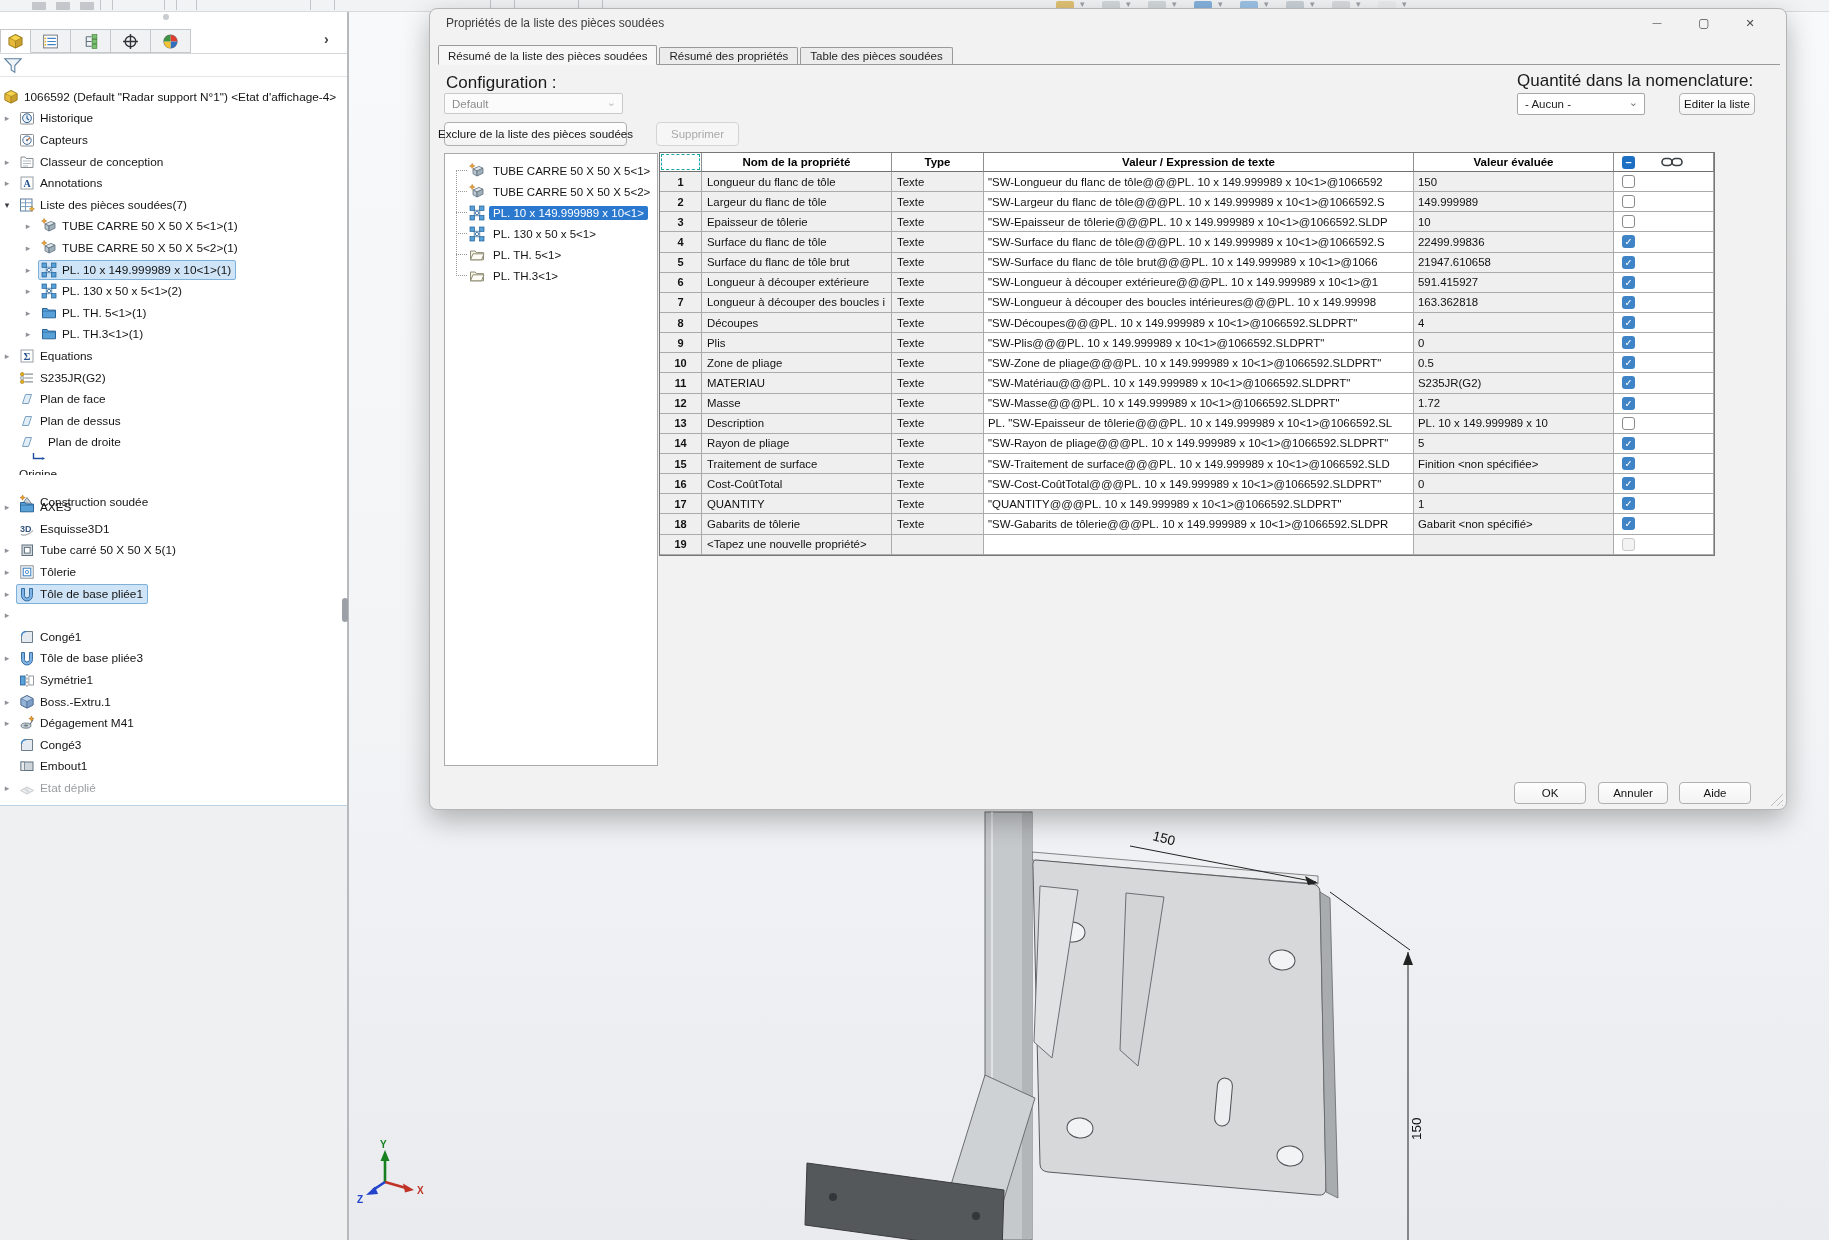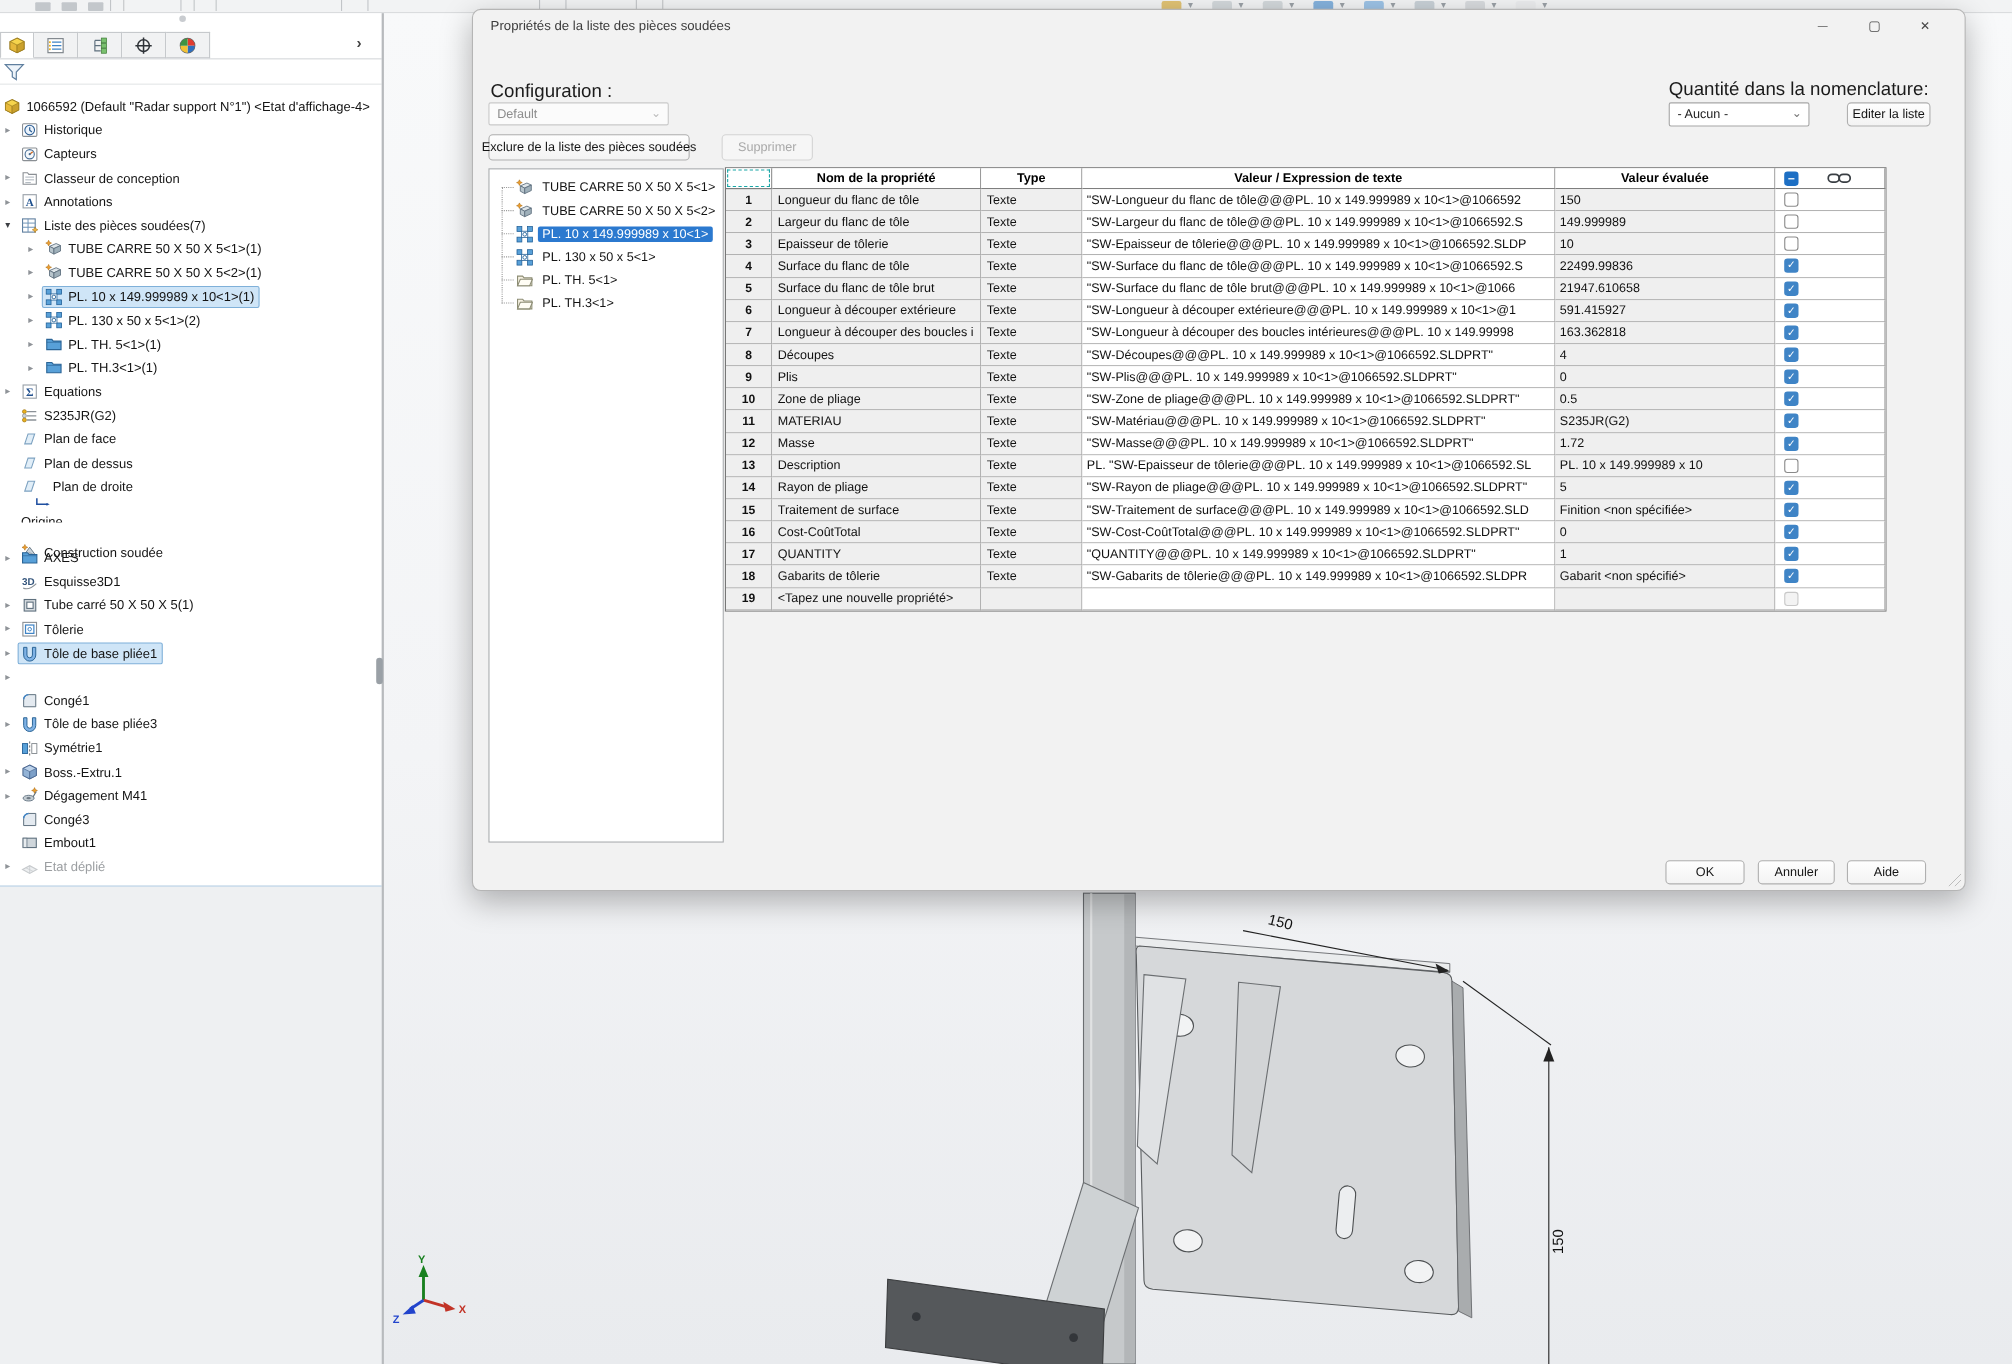--- a/index.html
+++ b/index.html
@@ -666,23 +666,28 @@
     </g>
   </svg>
 </div>
 
 <div class="dialog">
   <div class="dlg-title">Propriétés de la liste des pièces soudées</div>
   <span class="win-btn win-min"></span>
   <span class="win-btn win-max"></span>
   <span class="win-btn win-close"></span>
 
+  <div class="dlg-tabs" id="dlg-tabs">
+      <div class="dtab active">Résumé de la liste des pièces soudées</div>
+      <div class="dtab">Résumé des propriétés</div>
+      <div class="dtab">Table des pièces soudées</div>
+    </div>
 
   <div class="dlg-label" style="left:16px;top:64px;">Configuration :</div>
-  <div class="combo disabled" style="left:14px;top:84px;width:164px;height:21px;">
+  <div class="combo disabled" style="left:14px;top:84px;width:179px;height:21px;">
     <span>Default</span>
       <span class="car"></span>
   </div>
   <div class="wbtn" style="left:14px;top:113px;width:183px;height:24px;">Exclure de la liste des pièces soudées</div>
   <div class="wbtn disabled" style="left:226px;top:113px;width:83px;height:24px;">Supprimer</div>
 
   <div class="dlg-label" style="left:1087px;top:62px;">Quantité dans la nomenclature:</div>
   <div class="combo" style="left:1087px;top:84px;width:128px;height:22px;">
     <span>- Aucun -</span>
       <span class="car"></span>

